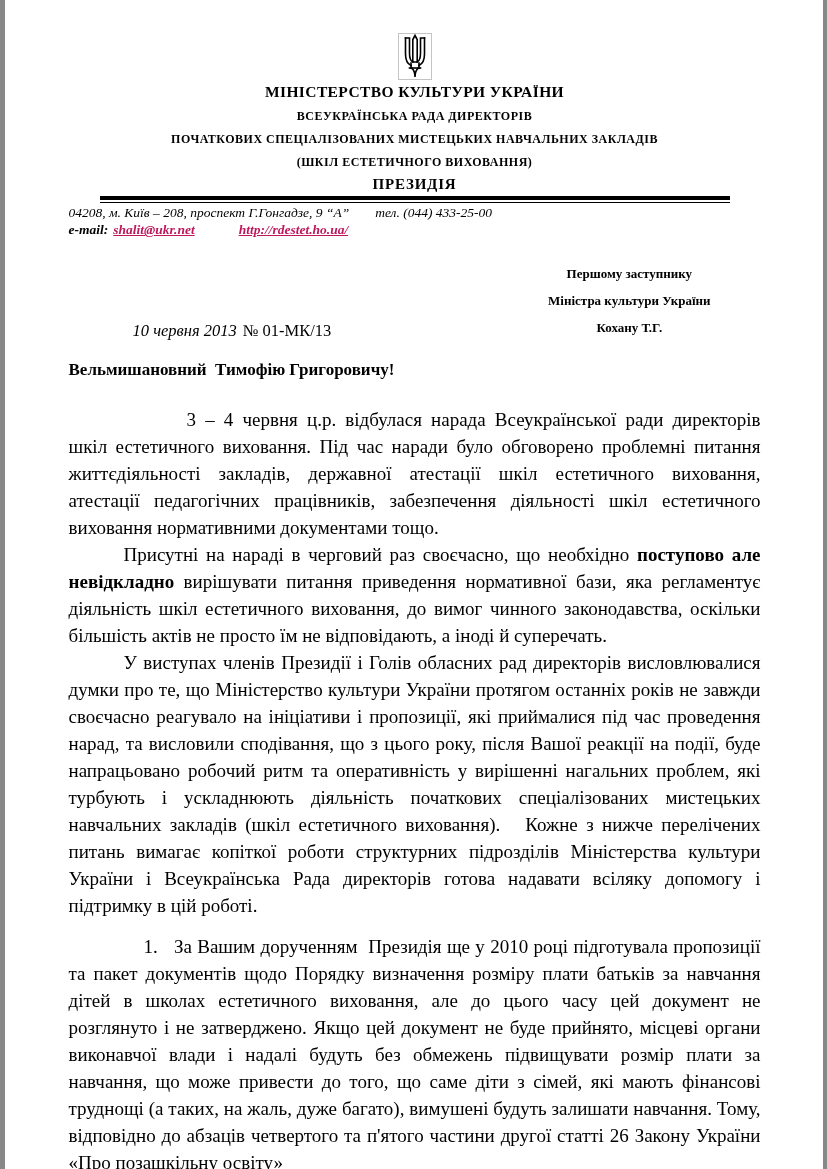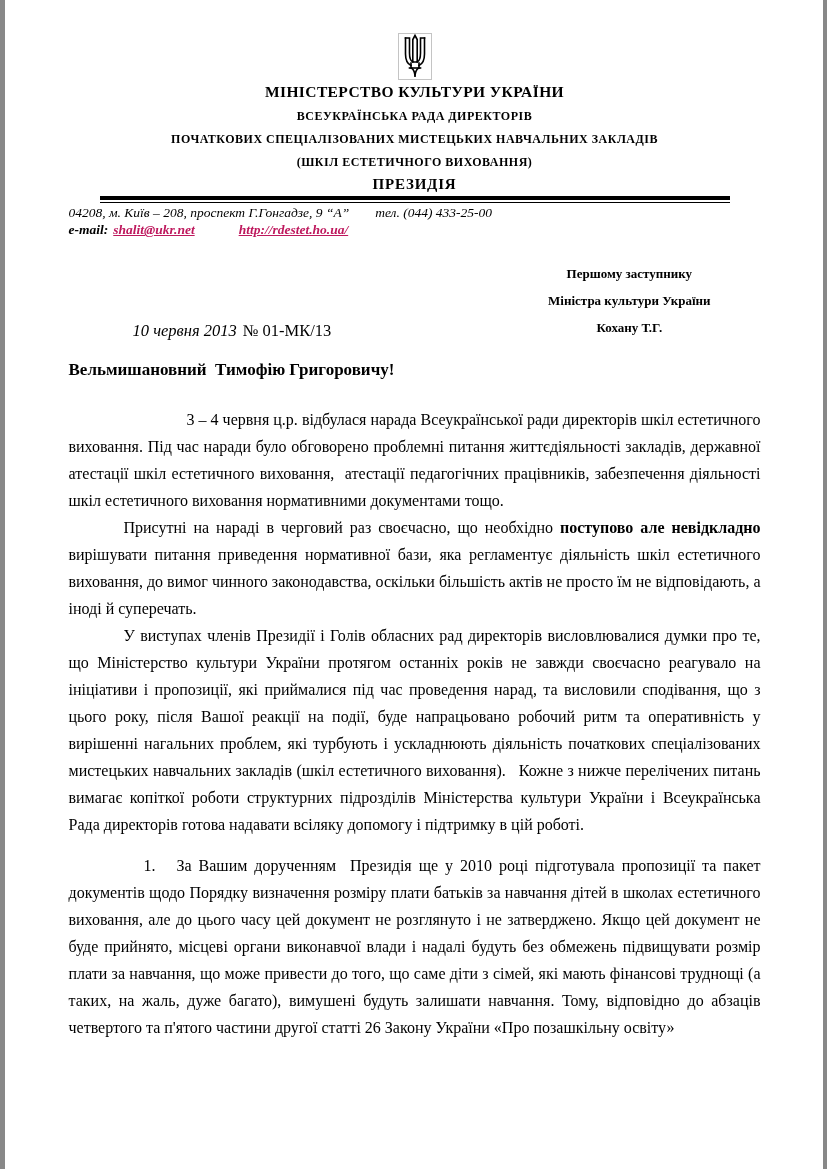--- a/index.html
+++ b/index.html
@@ -40,21 +40,21 @@
     margin-right:50px;margin-top:7px;
     text-align:center;font-weight:bold;
     font-size:13px;line-height:27px;
   }
   
   .salutation{
     margin-top:19px;text-align:left;font-weight:bold;
     font-size:17px;white-space:pre-wrap;
   }
   .body p{
-    margin:0;font-size:16px;line-height:27px;
+    margin:0;font-size:19px;line-height:27px;
     text-align:justify;white-space:pre-wrap;
   }
   .body .p1{margin-top:26px;text-indent:118px;}
   .body .p2{text-indent:55px;}
   .body .p3{text-indent:55px;}
   .body .p4{margin-top:14px;text-indent:75px;}
   .bold{font-weight:bold;}
 </style>
 </head>
 <body>

